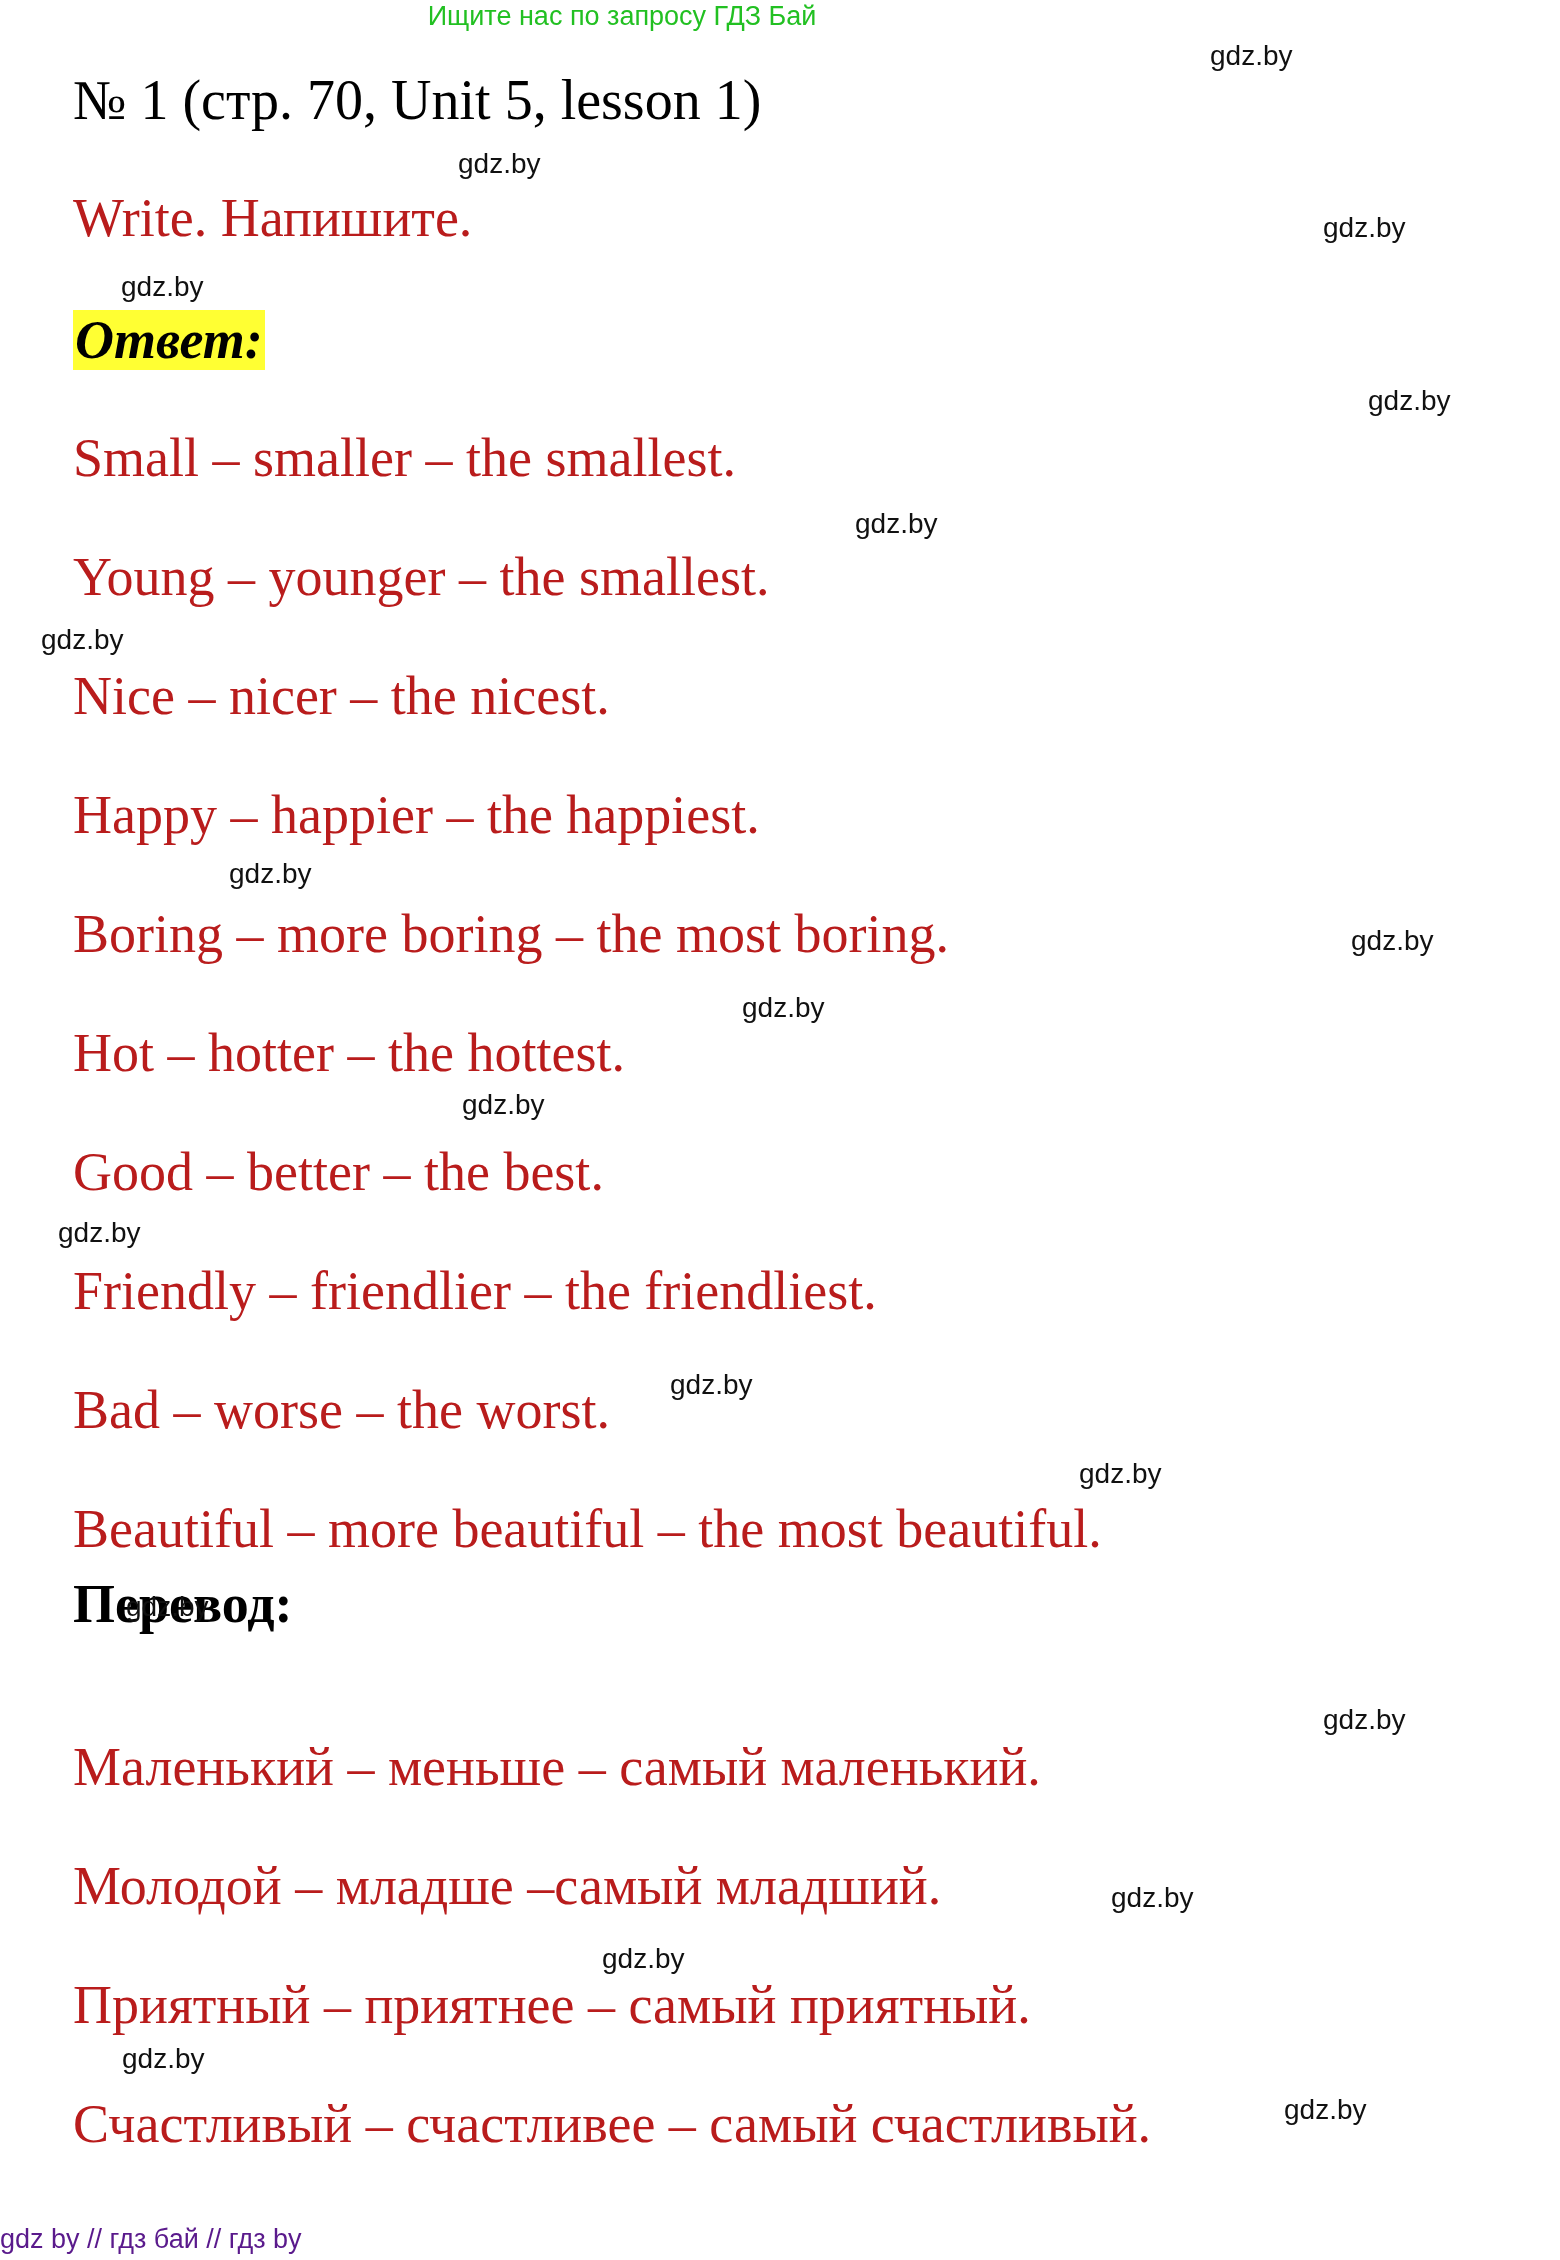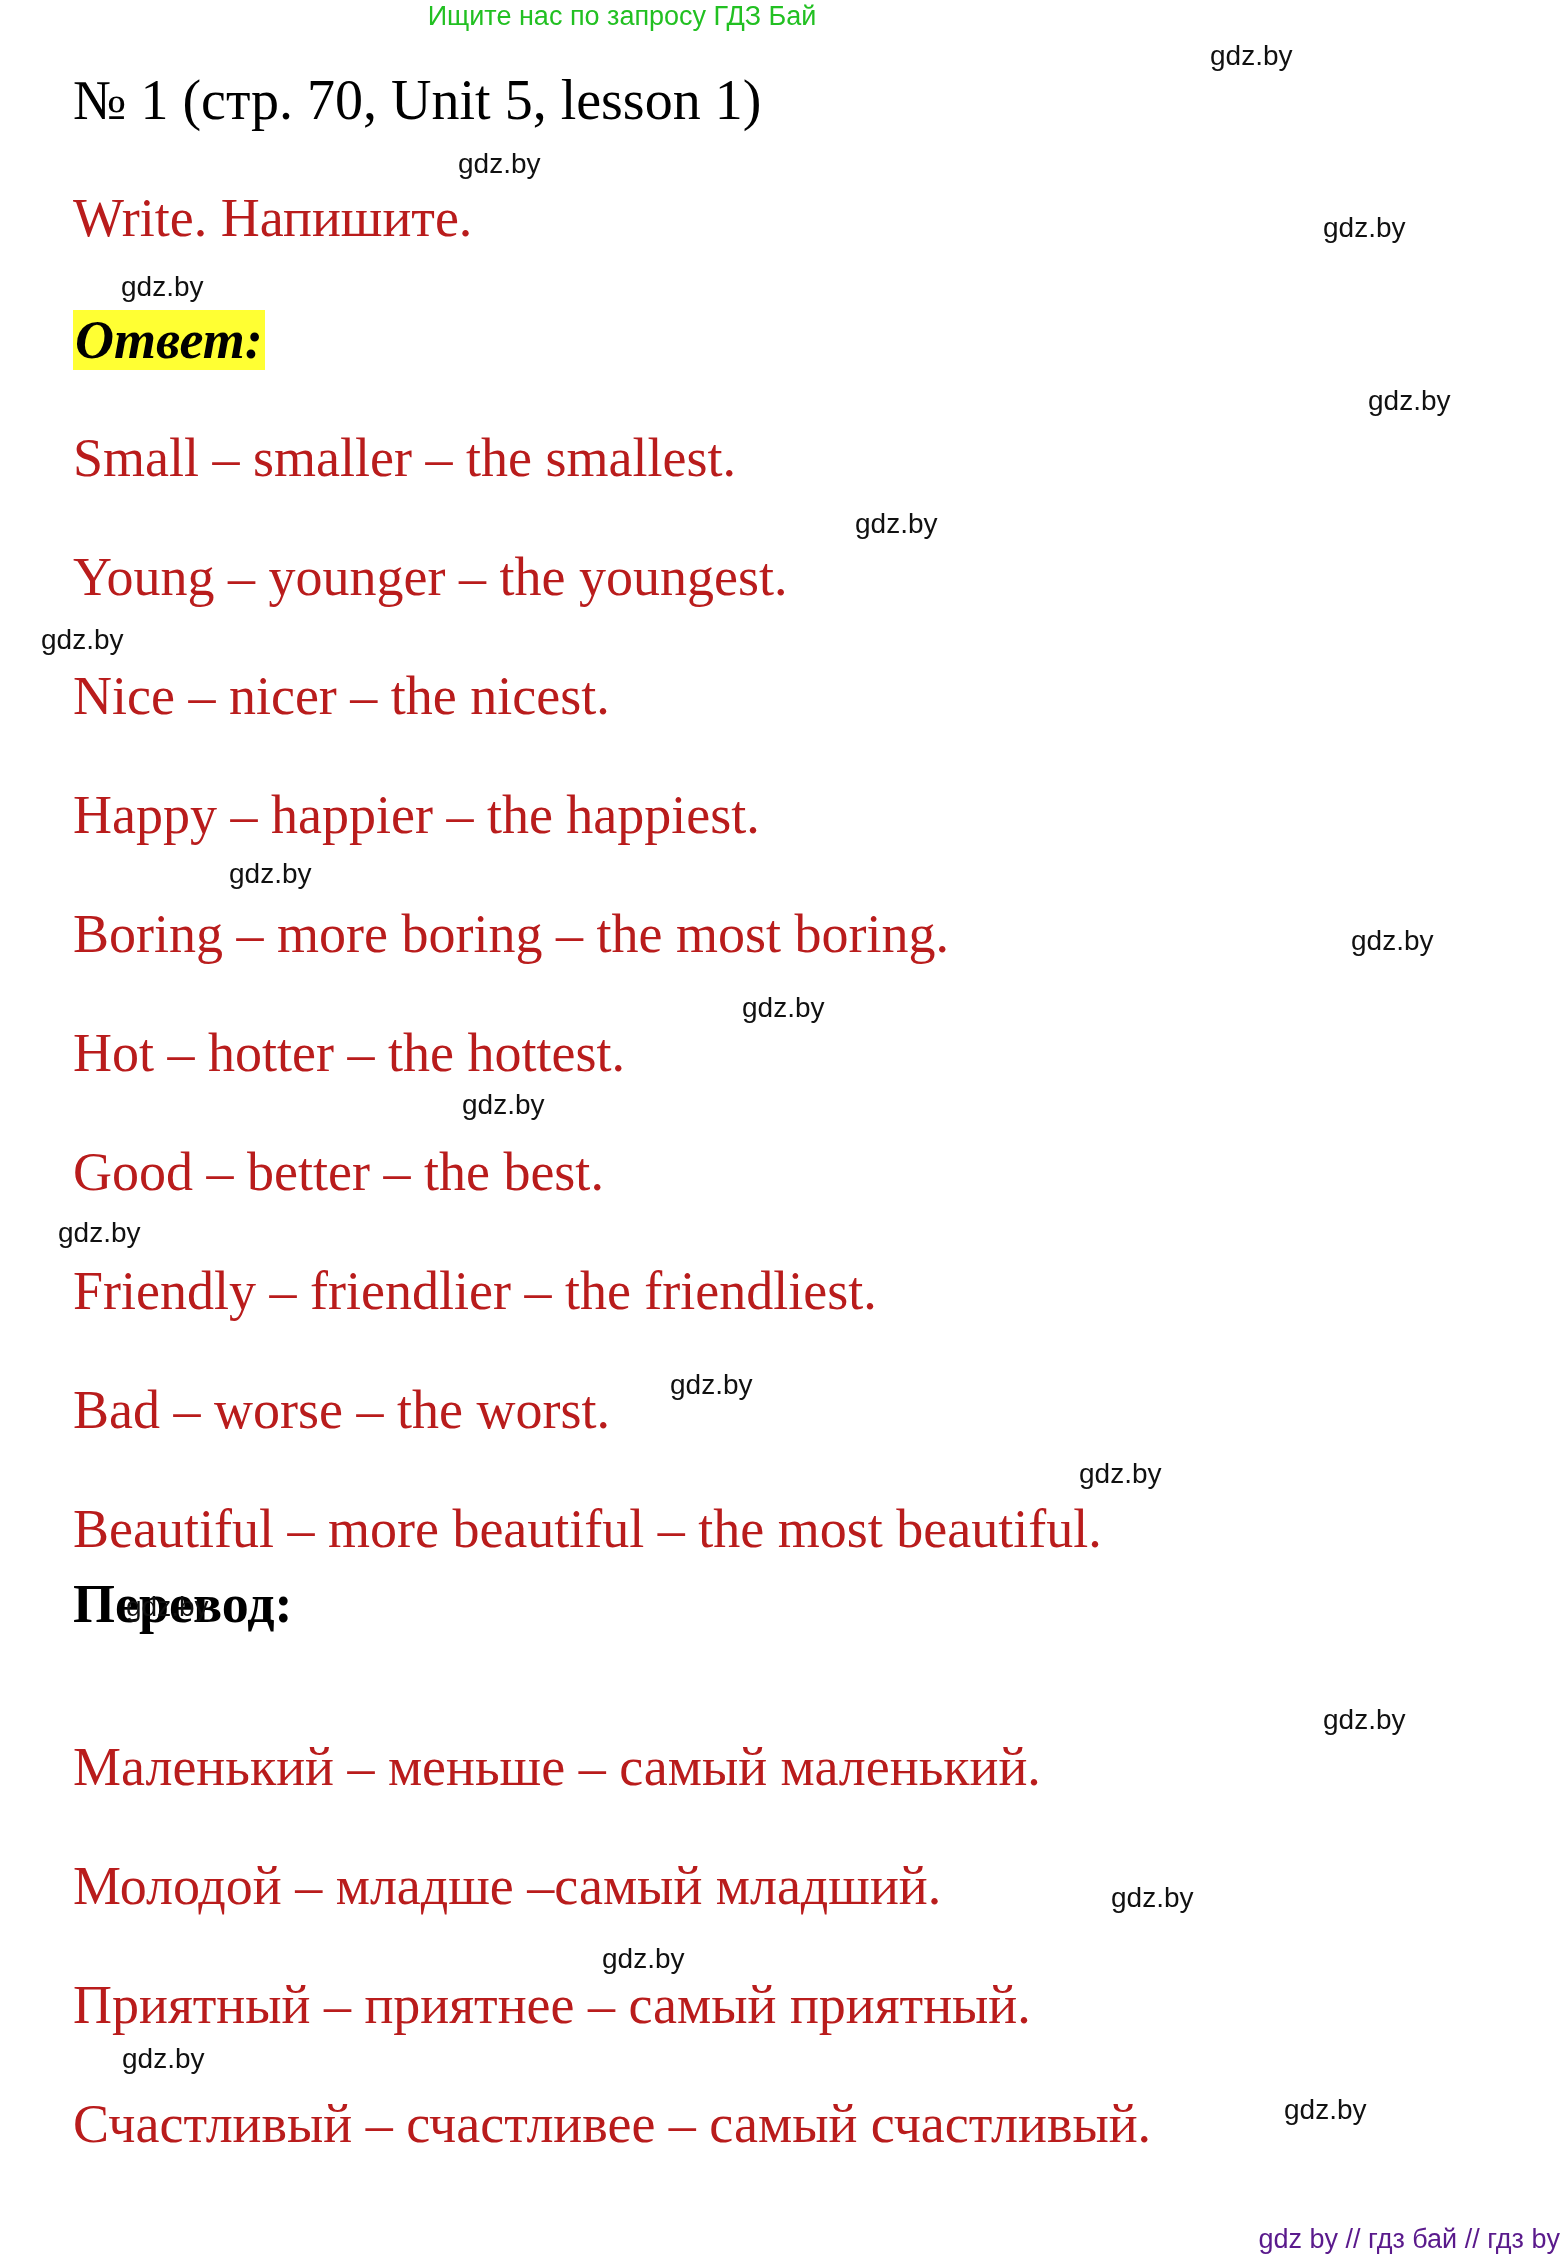--- a/index.html
+++ b/index.html
@@ -3,33 +3,33 @@
 <meta charset="utf-8">
 <style>
   html,body{margin:0;padding:0;background:#fff;}
   body{width:1560px;height:2260px;position:relative;overflow:hidden;}
   .top-banner{position:absolute;top:0;left:0;width:1244px;text-align:center;font-family:"Liberation Sans",sans-serif;font-size:27px;color:#22c022;line-height:32px;}
   .title{position:absolute;left:73px;top:68px;font-family:"Liberation Serif",serif;font-weight:normal;font-size:56px;color:#000;white-space:nowrap;}
   .line{position:absolute;left:73px;font-family:"Liberation Serif",serif;font-size:54px;color:#b91c1c;white-space:nowrap;line-height:64px;}
   .heading{position:absolute;left:73px;font-family:"Liberation Serif",serif;font-weight:bold;font-size:54px;color:#000;line-height:64px;}
   .answer{background:#ffff33;padding:0 2px;font-style:italic;}
   .wm{position:absolute;font-family:"Liberation Sans",sans-serif;font-size:28px;color:#111;line-height:32px;white-space:nowrap;}
-  .footer{position:absolute;left:0;top:2224px;width:1560px;text-align:right;font-family:"Liberation Sans",sans-serif;font-size:27px;color:#5a1a8c;}
+  .footer{position:absolute;left:0;top:2224px;width:1560px;text-align:left;font-family:"Liberation Sans",sans-serif;font-size:27px;color:#5a1a8c;}
 </style>
 </head>
 <body>
 
 <div class="top-banner">Ищите нас по запросу ГДЗ Бай</div>
 
 <div class="title">№ 1 (стр. 70, Unit 5, lesson 1)</div>
 <div class="line" style="top:186px">Write. Напишите.</div>
 <div class="heading" style="top:308px"><span class="answer">Ответ:</span></div>
 
 <div class="line" style="top:426px">Small – smaller – the smallest.</div>
-<div class="line" style="top:545px">Young – younger – the youngest.</div>
+<div class="line" style="top:545px">Young – younger – the smallest.</div>
 <div class="line" style="top:664px">Nice – nicer – the nicest.</div>
 <div class="line" style="top:783px">Happy – happier – the happiest.</div>
 <div class="line" style="top:902px">Boring – more boring – the most boring.</div>
 <div class="line" style="top:1021px">Hot – hotter – the hottest.</div>
 <div class="line" style="top:1140px">Good – better – the best.</div>
 <div class="line" style="top:1259px">Friendly – friendlier – the friendliest.</div>
 <div class="line" style="top:1378px">Bad – worse – the worst.</div>
 <div class="line" style="top:1497px">Beautiful – more beautiful – the most beautiful.</div>
 
 <div class="heading" style="top:1572px">Перевод:</div>

